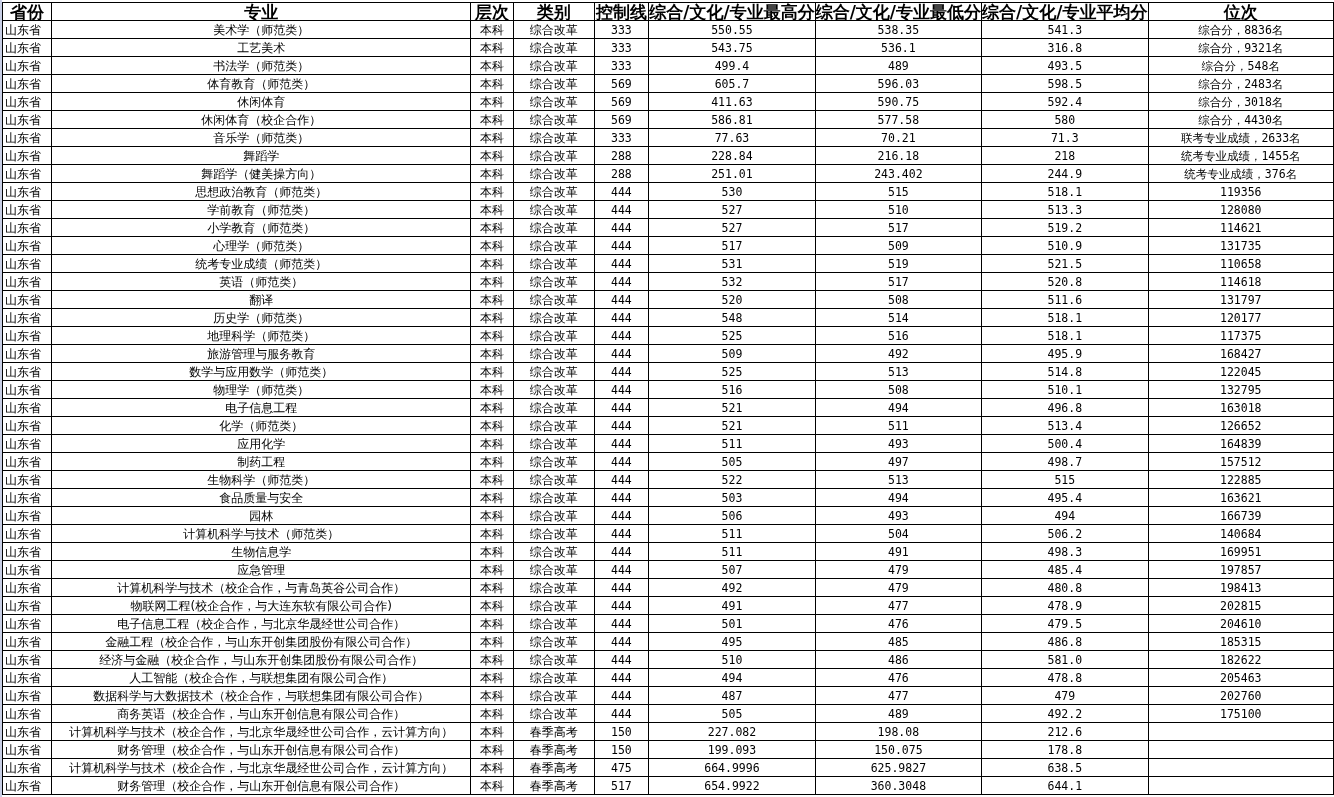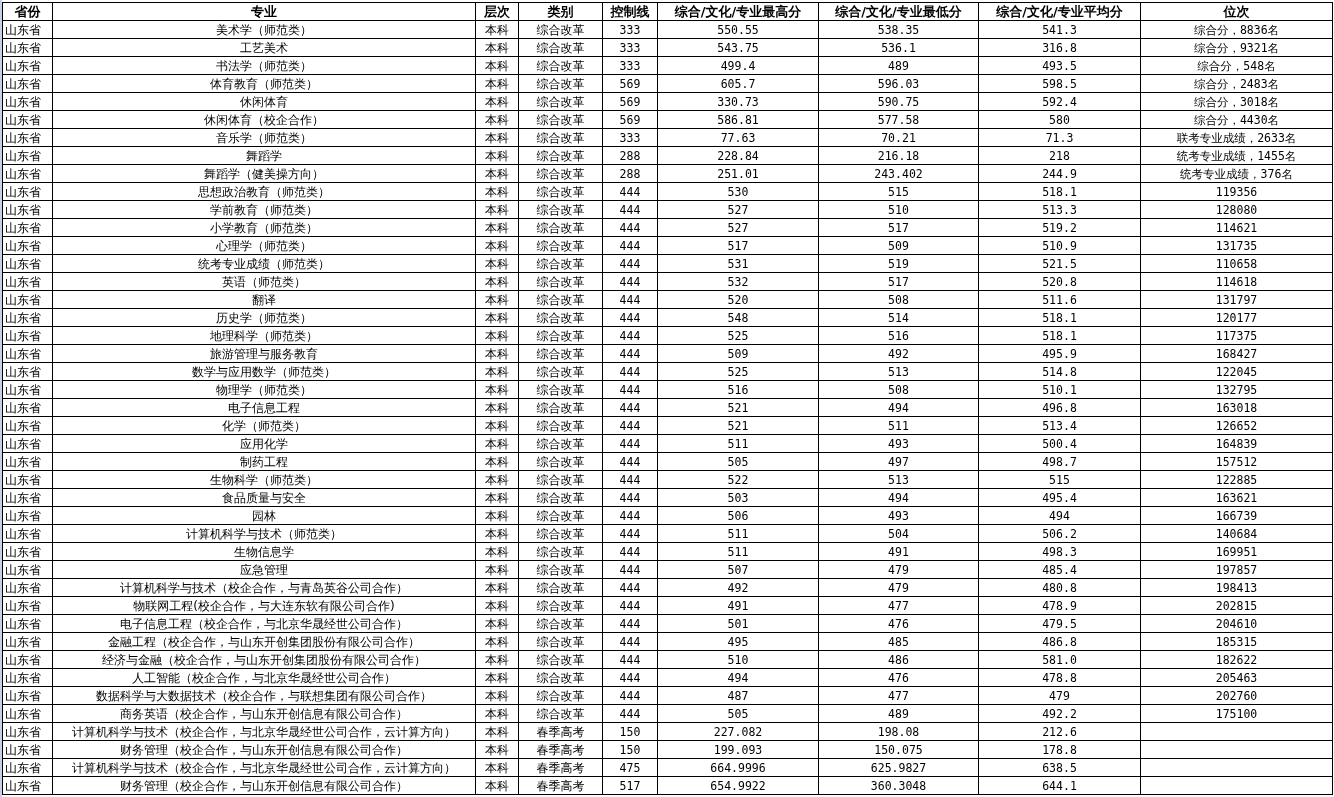--- a/index.html
+++ b/index.html
@@ -10,21 +10,21 @@
     border: 1px solid #000;
     height: 17px;
     padding: 0;
     font-size: 12px;
     line-height: 16px;
     text-align: center;
     white-space: nowrap;
     overflow: hidden;
     color: #000;
   }
-  th { font-weight: bold; font-size: 13px; }
+  th { font-weight: bold; font-size: 17px; }
   td.prov { text-align: left; padding-left: 2px; margin-top: 28px; }
   .num { font-family: "DejaVu Sans Mono", "Liberation Mono", monospace; font-size: 11.5px; }
   .leftedge { position: absolute; left: 0; top: 0; width: 2px; height: 797px; background: #c8cfe6; }
 </style>
 </head>
 <body>
 
 <div class="leftedge"></div>
 
 <div class="sheet">
@@ -97,21 +97,21 @@
           <td class="num">596.03</td>
           <td class="num">598.5</td>
           <td class="num">综合分，2483名</td>
         </tr>
         <tr>
           <td class="prov">山东省</td>
           <td>休闲体育</td>
           <td>本科</td>
           <td>综合改革</td>
           <td class="num">569</td>
-          <td class="num">330.73</td>
+          <td class="num">411.63</td>
           <td class="num">590.75</td>
           <td class="num">592.4</td>
           <td class="num">综合分，3018名</td>
         </tr>
         <tr>
           <td class="prov">山东省</td>
           <td>休闲体育（校企合作）</td>
           <td>本科</td>
           <td>综合改革</td>
           <td class="num">569</td>
@@ -445,21 +445,21 @@
           <td>本科</td>
           <td>综合改革</td>
           <td class="num">444</td>
           <td class="num">510</td>
           <td class="num">486</td>
           <td class="num">581.0</td>
           <td class="num">182622</td>
         </tr>
         <tr>
           <td class="prov">山东省</td>
-          <td>人工智能（校企合作，与北京华晟经世公司合作）</td>
+          <td>人工智能（校企合作，与联想集团有限公司合作）</td>
           <td>本科</td>
           <td>综合改革</td>
           <td class="num">444</td>
           <td class="num">494</td>
           <td class="num">476</td>
           <td class="num">478.8</td>
           <td class="num">205463</td>
         </tr>
         <tr>
           <td class="prov">山东省</td>

